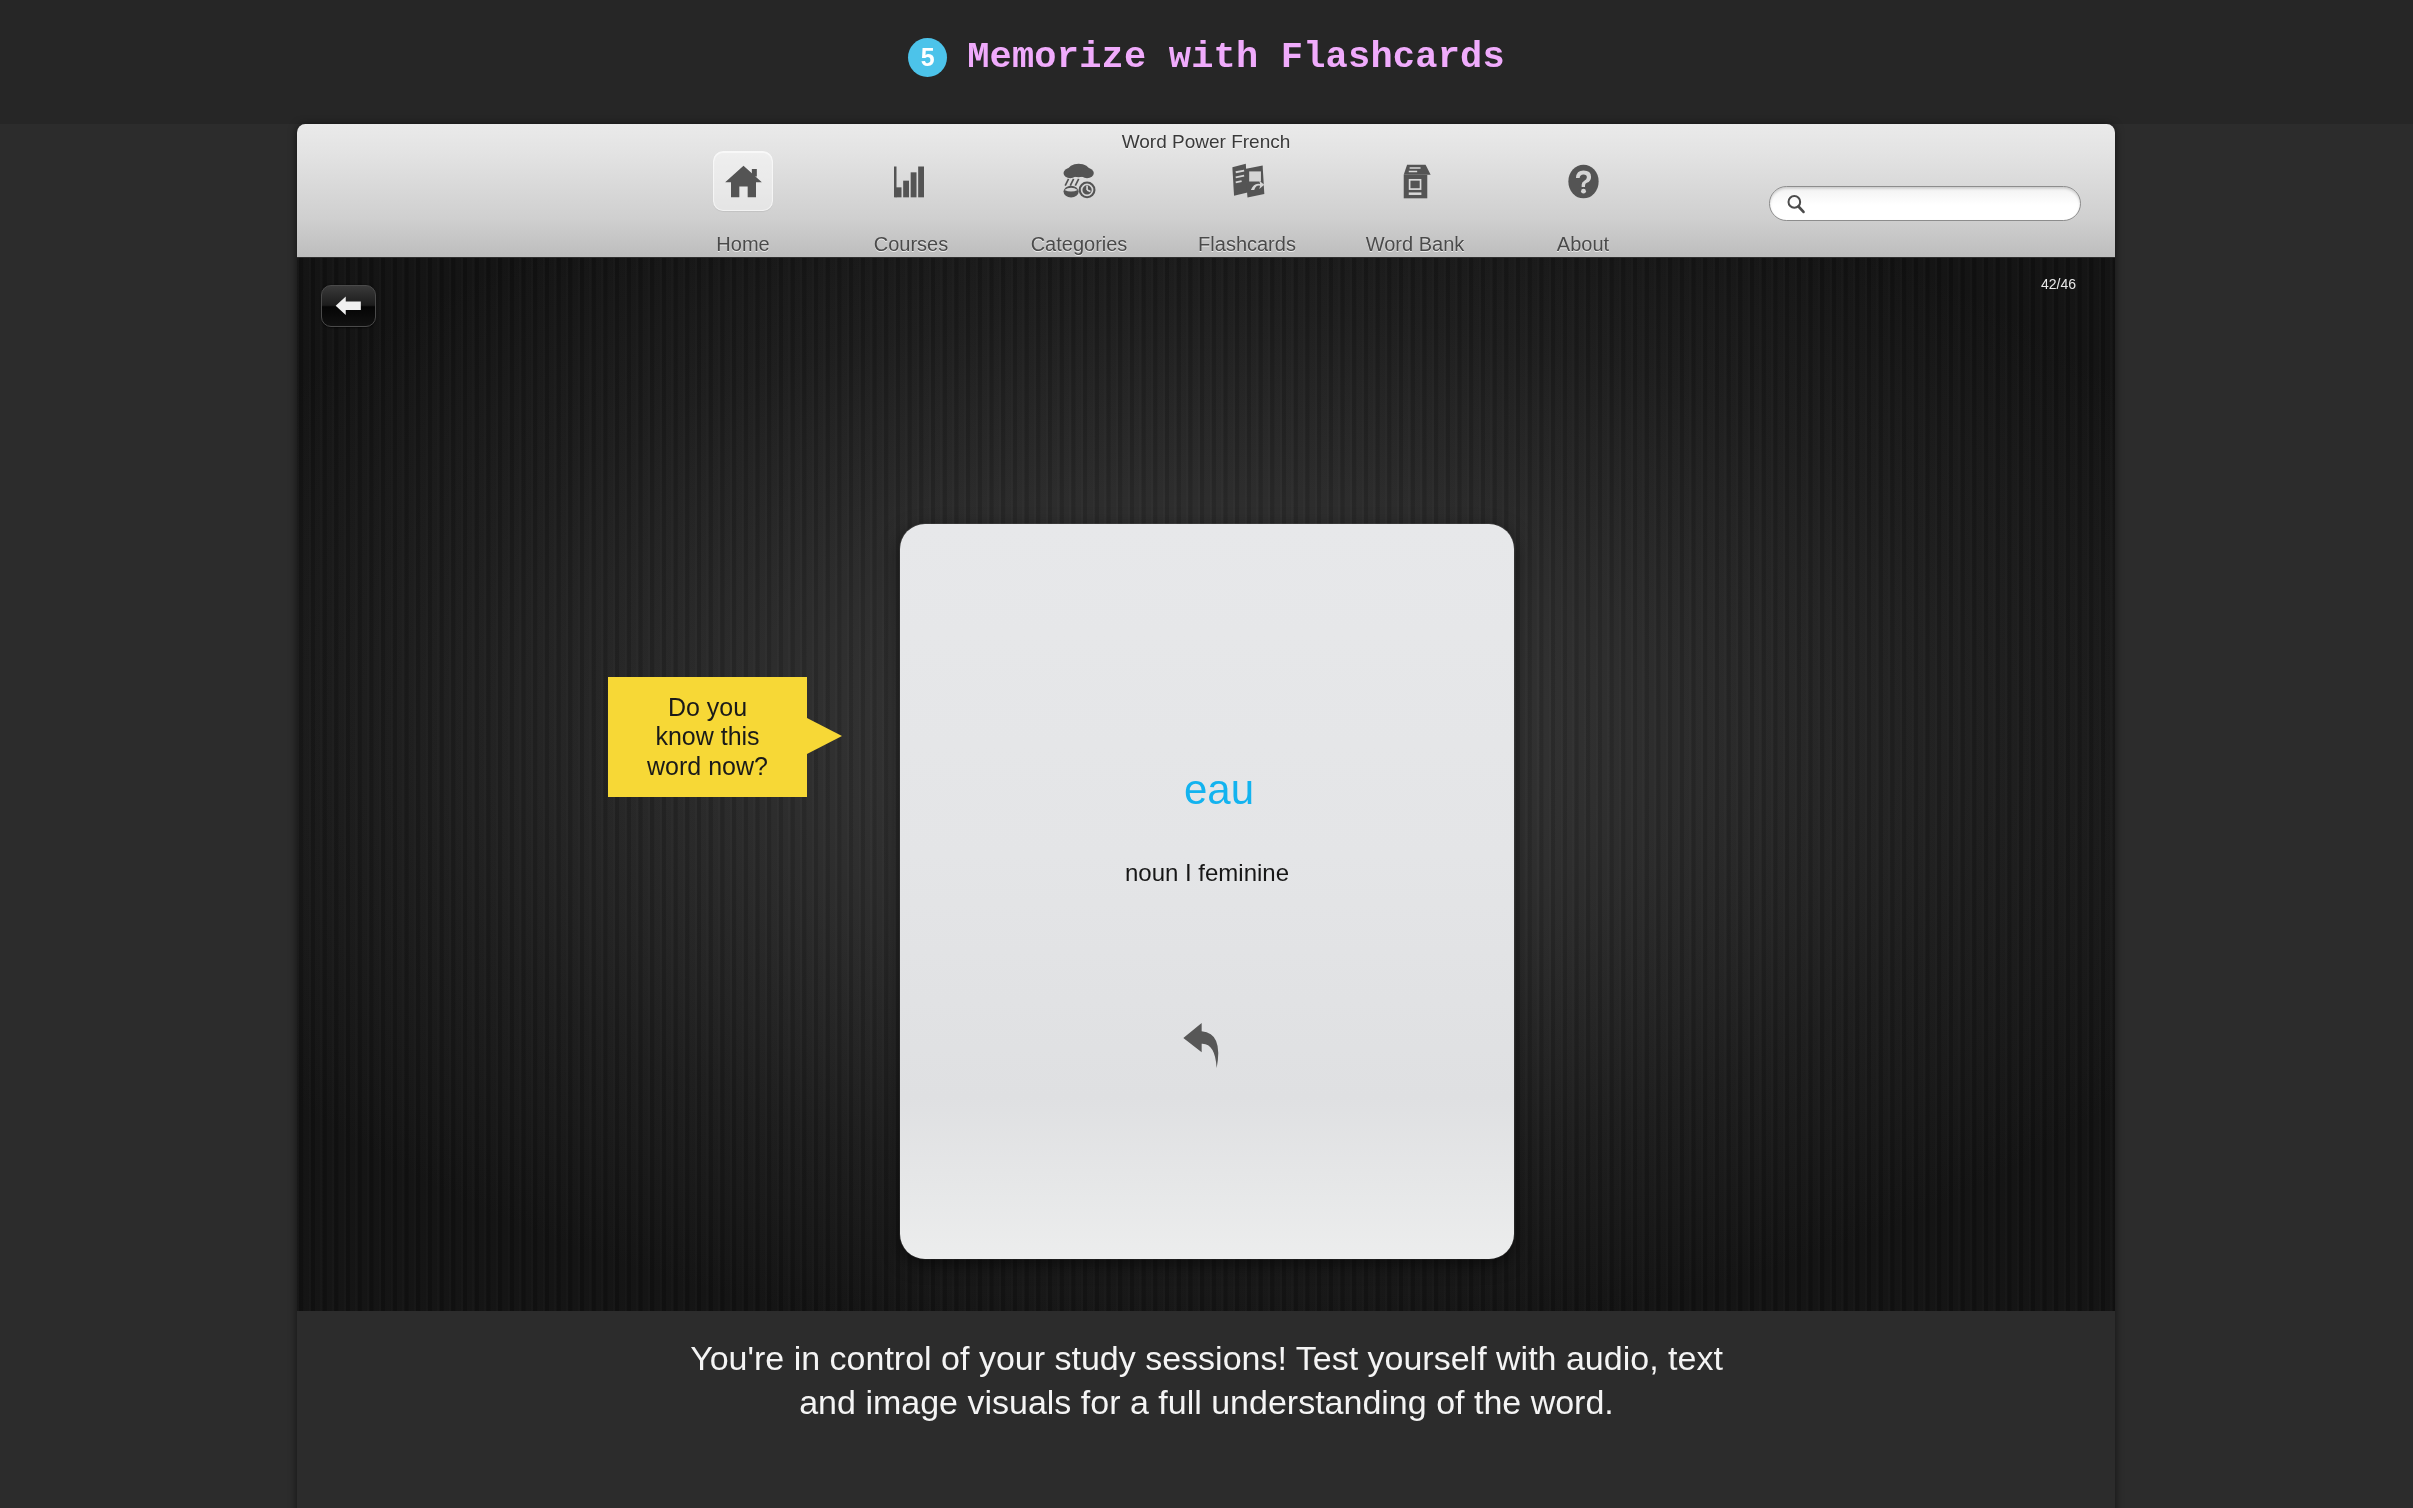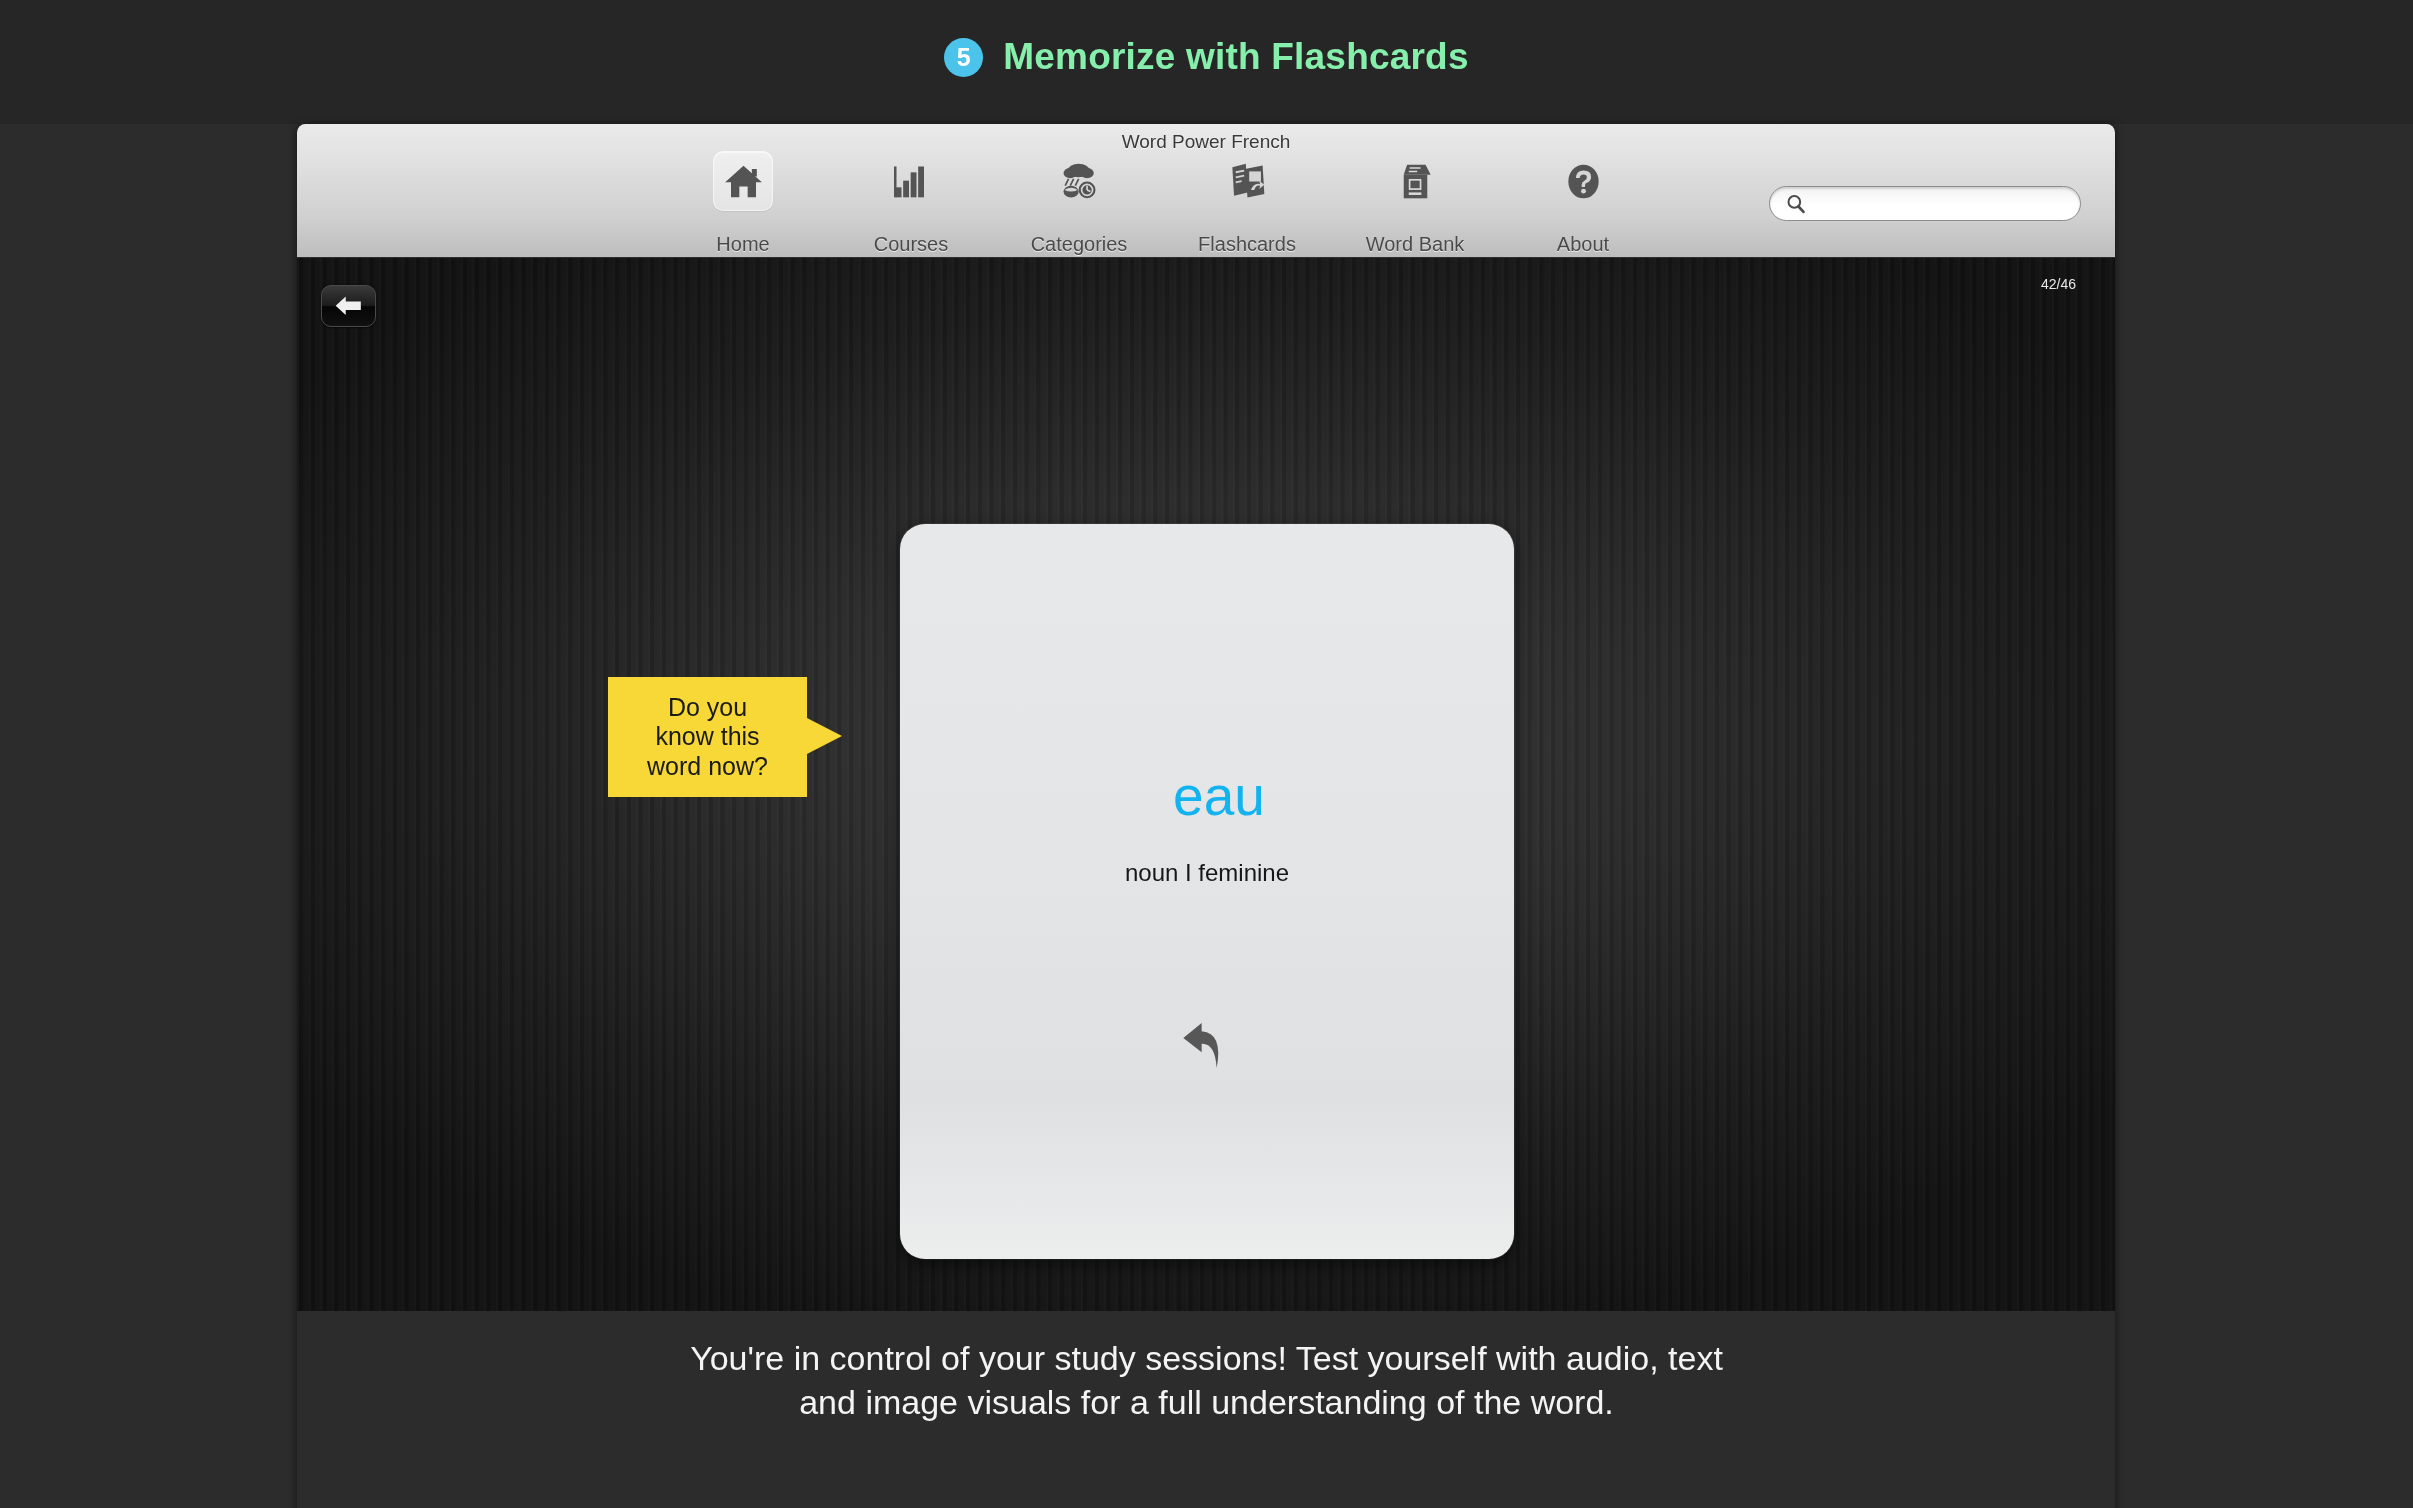--- a/index.html
+++ b/index.html
@@ -19,23 +19,23 @@
   }
   #banner-inner { display: flex; align-items: center; gap: 20px; transform: translateY(-5px); }
   #step-badge {
     width: 39px; height: 39px; border-radius: 50%;
     background: #4cc3ea; color: #ffffff;
     font-size: 25px; font-weight: bold;
     display: flex; align-items: center; justify-content: center;
     font-family: "Liberation Sans", sans-serif;
   }
   #banner-title {
-    color: #86efac; font-size: 37px; font-weight: bold;
+    color: #f0abfc; font-size: 37px; font-weight: bold;
     letter-spacing: 0.2px;
-    font-family: Liberation Sans, sans-serif;
+    font-family: Liberation Mono, monospace;
   }
 
   
   #window {
     position: absolute; left: 297px; top: 124px;
     width: 1818px; height: 1424px;
     border-radius: 8.4px 8.4px 0 0;
     overflow: hidden;
     box-shadow: 0 1.7px 8.4px rgba(0,0,0,.6);
   }
@@ -128,21 +128,21 @@
   
   #flashcard {
     position: absolute; left: 603px; top: 266px;
     width: 614px; height: 735px;
     border-radius: 25px;
     background: linear-gradient(to bottom, #e7e8ea 0%, #e4e5e7 45%, #dfe0e2 78%, #eceded 100%);
     box-shadow: 0 5px 18.4px rgba(0,0,0,.55), 0 0 0 0.8px rgba(255,255,255,.12);
   }
   #card-word {
     position: absolute; left: 0; right: 0; top: 245px; text-align: center;
-    font-size: 55px; color: #13b3ef;
+    font-size: 42px; color: #13b3ef;
     font-family: "Liberation Sans", sans-serif;
     line-height: 1;
     padding-left: 24px;
   }
   #card-pos {
     position: absolute; left: 0; right: 0; top: 335px; text-align: center;
     font-size: 24px; color: #171717;
     font-family: "Liberation Sans", sans-serif;
   }
   #flip-icon {

